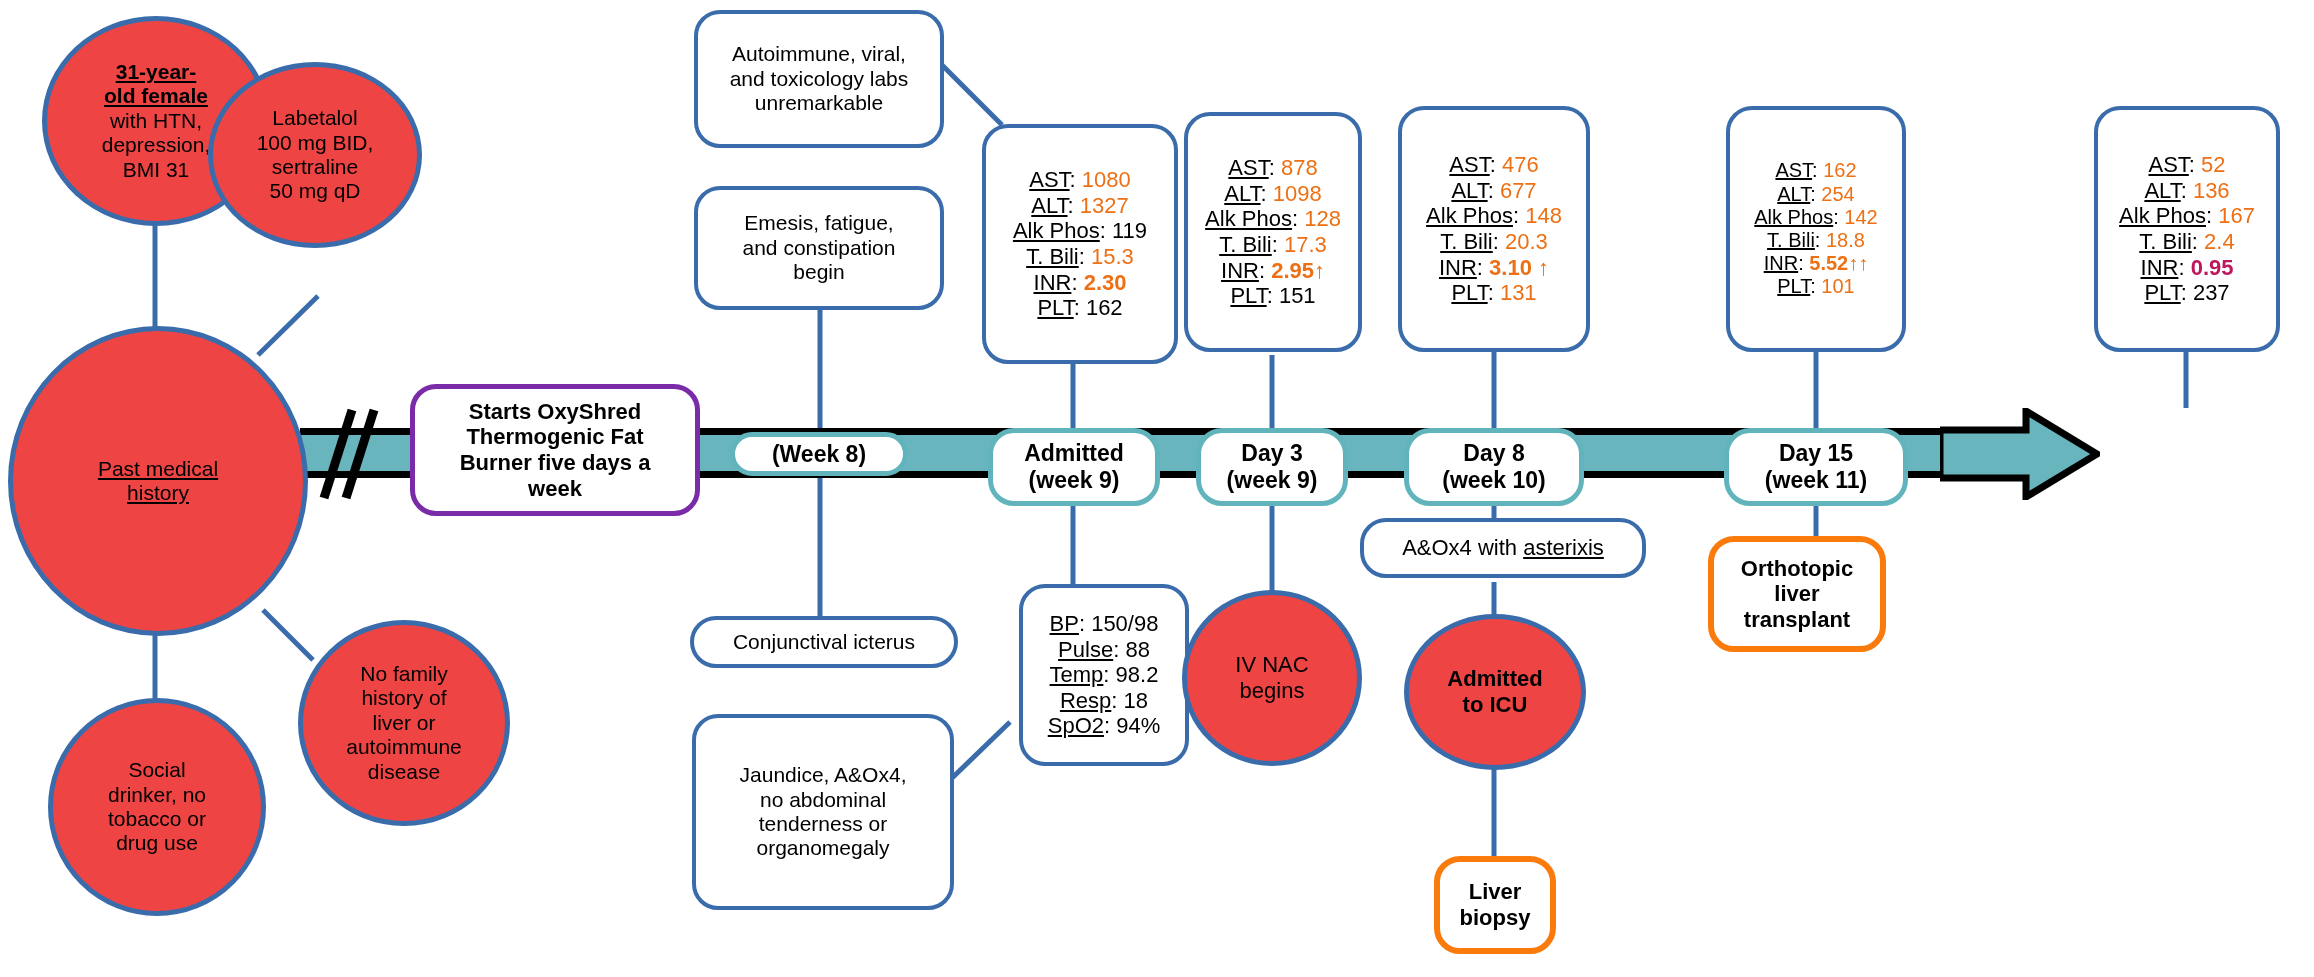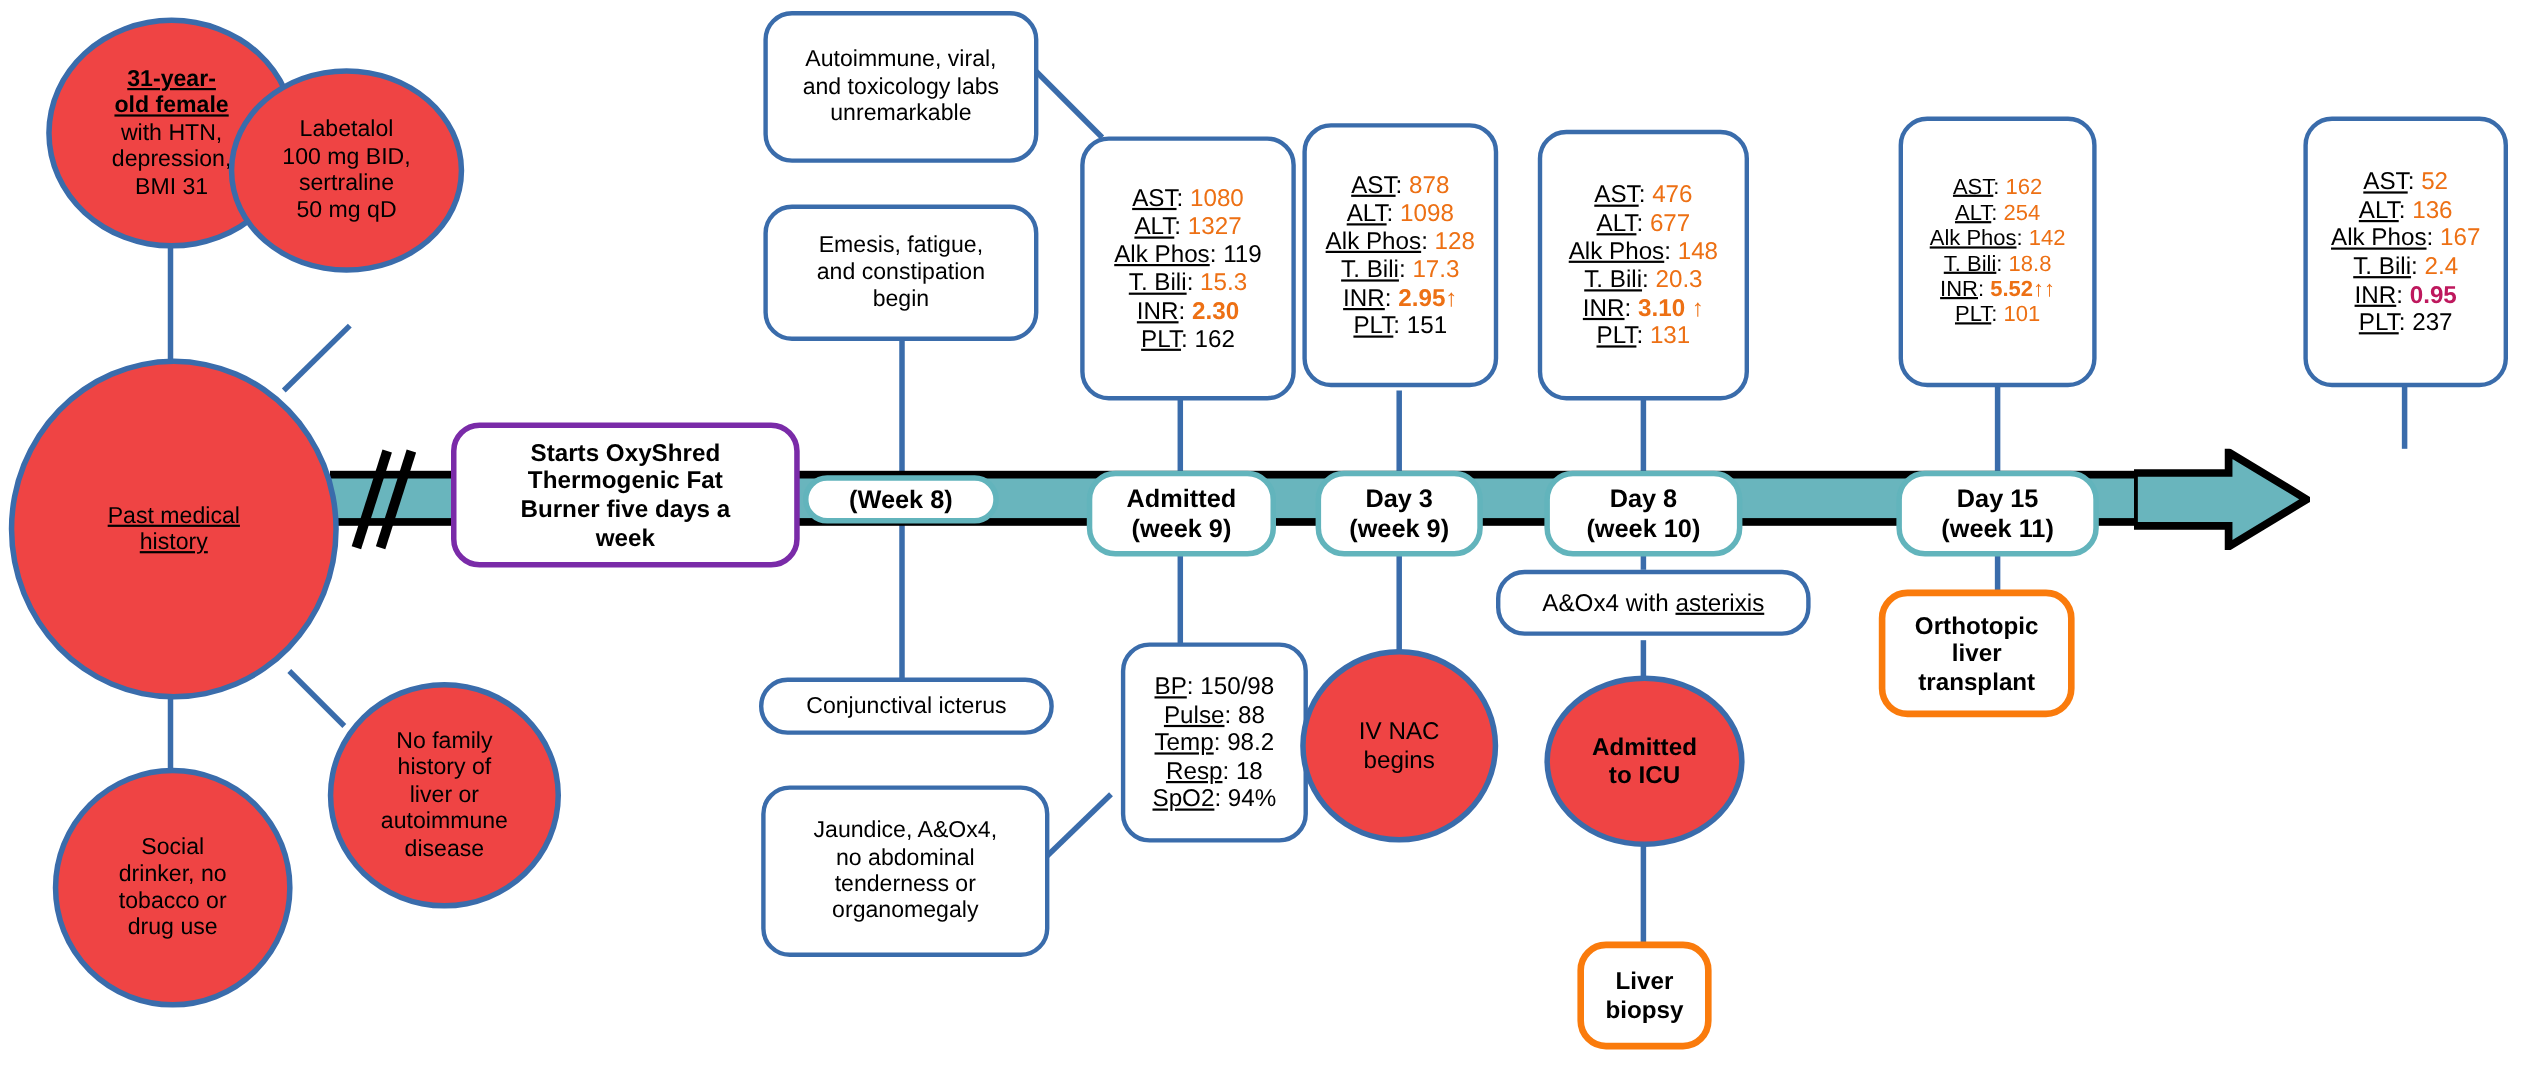--- a/index.html
+++ b/index.html
@@ -188,21 +188,21 @@
     <div class="lab">
         <div class="labrow"><span class="lab-k">AST</span><span>: </span><span class="hi">878</span></div>
         <div class="labrow"><span class="lab-k">ALT</span><span>: </span><span class="hi">1098</span></div>
         <div class="labrow"><span class="lab-k">Alk Phos</span><span>: </span><span class="hi">128</span></div>
         <div class="labrow"><span class="lab-k">T. Bili</span><span>: </span><span class="hi">17.3</span></div>
         <div class="labrow"><span class="lab-k">INR</span><span>: </span><span class="hi-b">2.95</span><span class="arr">↑</span></div>
         <div class="labrow"><span class="lab-k">PLT</span><span>: </span><span class="nm">151</span></div>
       </div>
   </div>
 
-  <div class="node box-blue" style="left:1398px;top:106px;width:192px;height:246px;font-size:22px;margin-top:12px;">
+  <div class="node box-blue" style="left:1398px;top:106px;width:192px;height:246px;font-size:22px;">
     <div class="lab">
         <div class="labrow"><span class="lab-k">AST</span><span>: </span><span class="hi">476</span></div>
         <div class="labrow"><span class="lab-k">ALT</span><span>: </span><span class="hi">677</span></div>
         <div class="labrow"><span class="lab-k">Alk Phos</span><span>: </span><span class="hi">148</span></div>
         <div class="labrow"><span class="lab-k">T. Bili</span><span>: </span><span class="hi">20.3</span></div>
         <div class="labrow"><span class="lab-k">INR</span><span>: </span><span class="hi-b">3.10</span><span class="arr"> ↑</span></div>
         <div class="labrow"><span class="lab-k">PLT</span><span>: </span><span class="hi">131</span></div>
       </div>
   </div>
 
@@ -231,21 +231,21 @@
   <div class="node box-blue" style="left:986px;top:584px;width:170px;height:182px;font-size:22px;margin-left:33px;">
     <div class="lab">
         <div class="labrow"><span class="lab-k">BP</span><span>: </span><span class="nm">150/98</span></div>
         <div class="labrow"><span class="lab-k">Pulse</span><span>: </span><span class="nm">88</span></div>
         <div class="labrow"><span class="lab-k">Temp</span><span>: </span><span class="nm">98.2</span></div>
         <div class="labrow"><span class="lab-k">Resp</span><span>: </span><span class="nm">18</span></div>
         <div class="labrow"><span class="lab-k">SpO2</span><span>: </span><span class="nm">94%</span></div>
       </div>
   </div>
 
-  <div class="node box-purple" style="left:410px;top:384px;width:317px;height:132px;font-size:22px;">
+  <div class="node box-purple" style="left:410px;top:384px;width:290px;height:132px;font-size:22px;">
     <div>
       <div>Starts OxyShred</div>
       <div>Thermogenic Fat</div>
       <div>Burner five days a</div>
       <div>week</div>
     </div>
   </div>
 
   <div class="node box-teal" style="left:730px;top:432px;width:178px;height:44px;font-size:23px;">
     <div>
@@ -279,21 +279,21 @@
       <div>Day 15</div>
       <div>(week 11)</div>
     </div>
   </div>
 
 
   <div class="node box-blue" style="left:690px;top:616px;width:268px;height:52px;font-size:21px;">
     <div>Conjunctival icterus</div>
   </div>
 
-  <div class="node box-blue" style="left:692px;top:714px;width:262px;height:156px;font-size:21px;">
+  <div class="node box-blue" style="left:692px;top:714px;width:262px;height:196px;font-size:21px;">
     <div>
       <div>Jaundice, A&amp;Ox4,</div>
       <div>no abdominal</div>
       <div>tenderness or</div>
       <div>organomegaly</div>
     </div>
   </div>
 
   <div class="circle" style="left:1182px;top:590px;width:180px;height:176px;font-size:22px;">
     <div>

